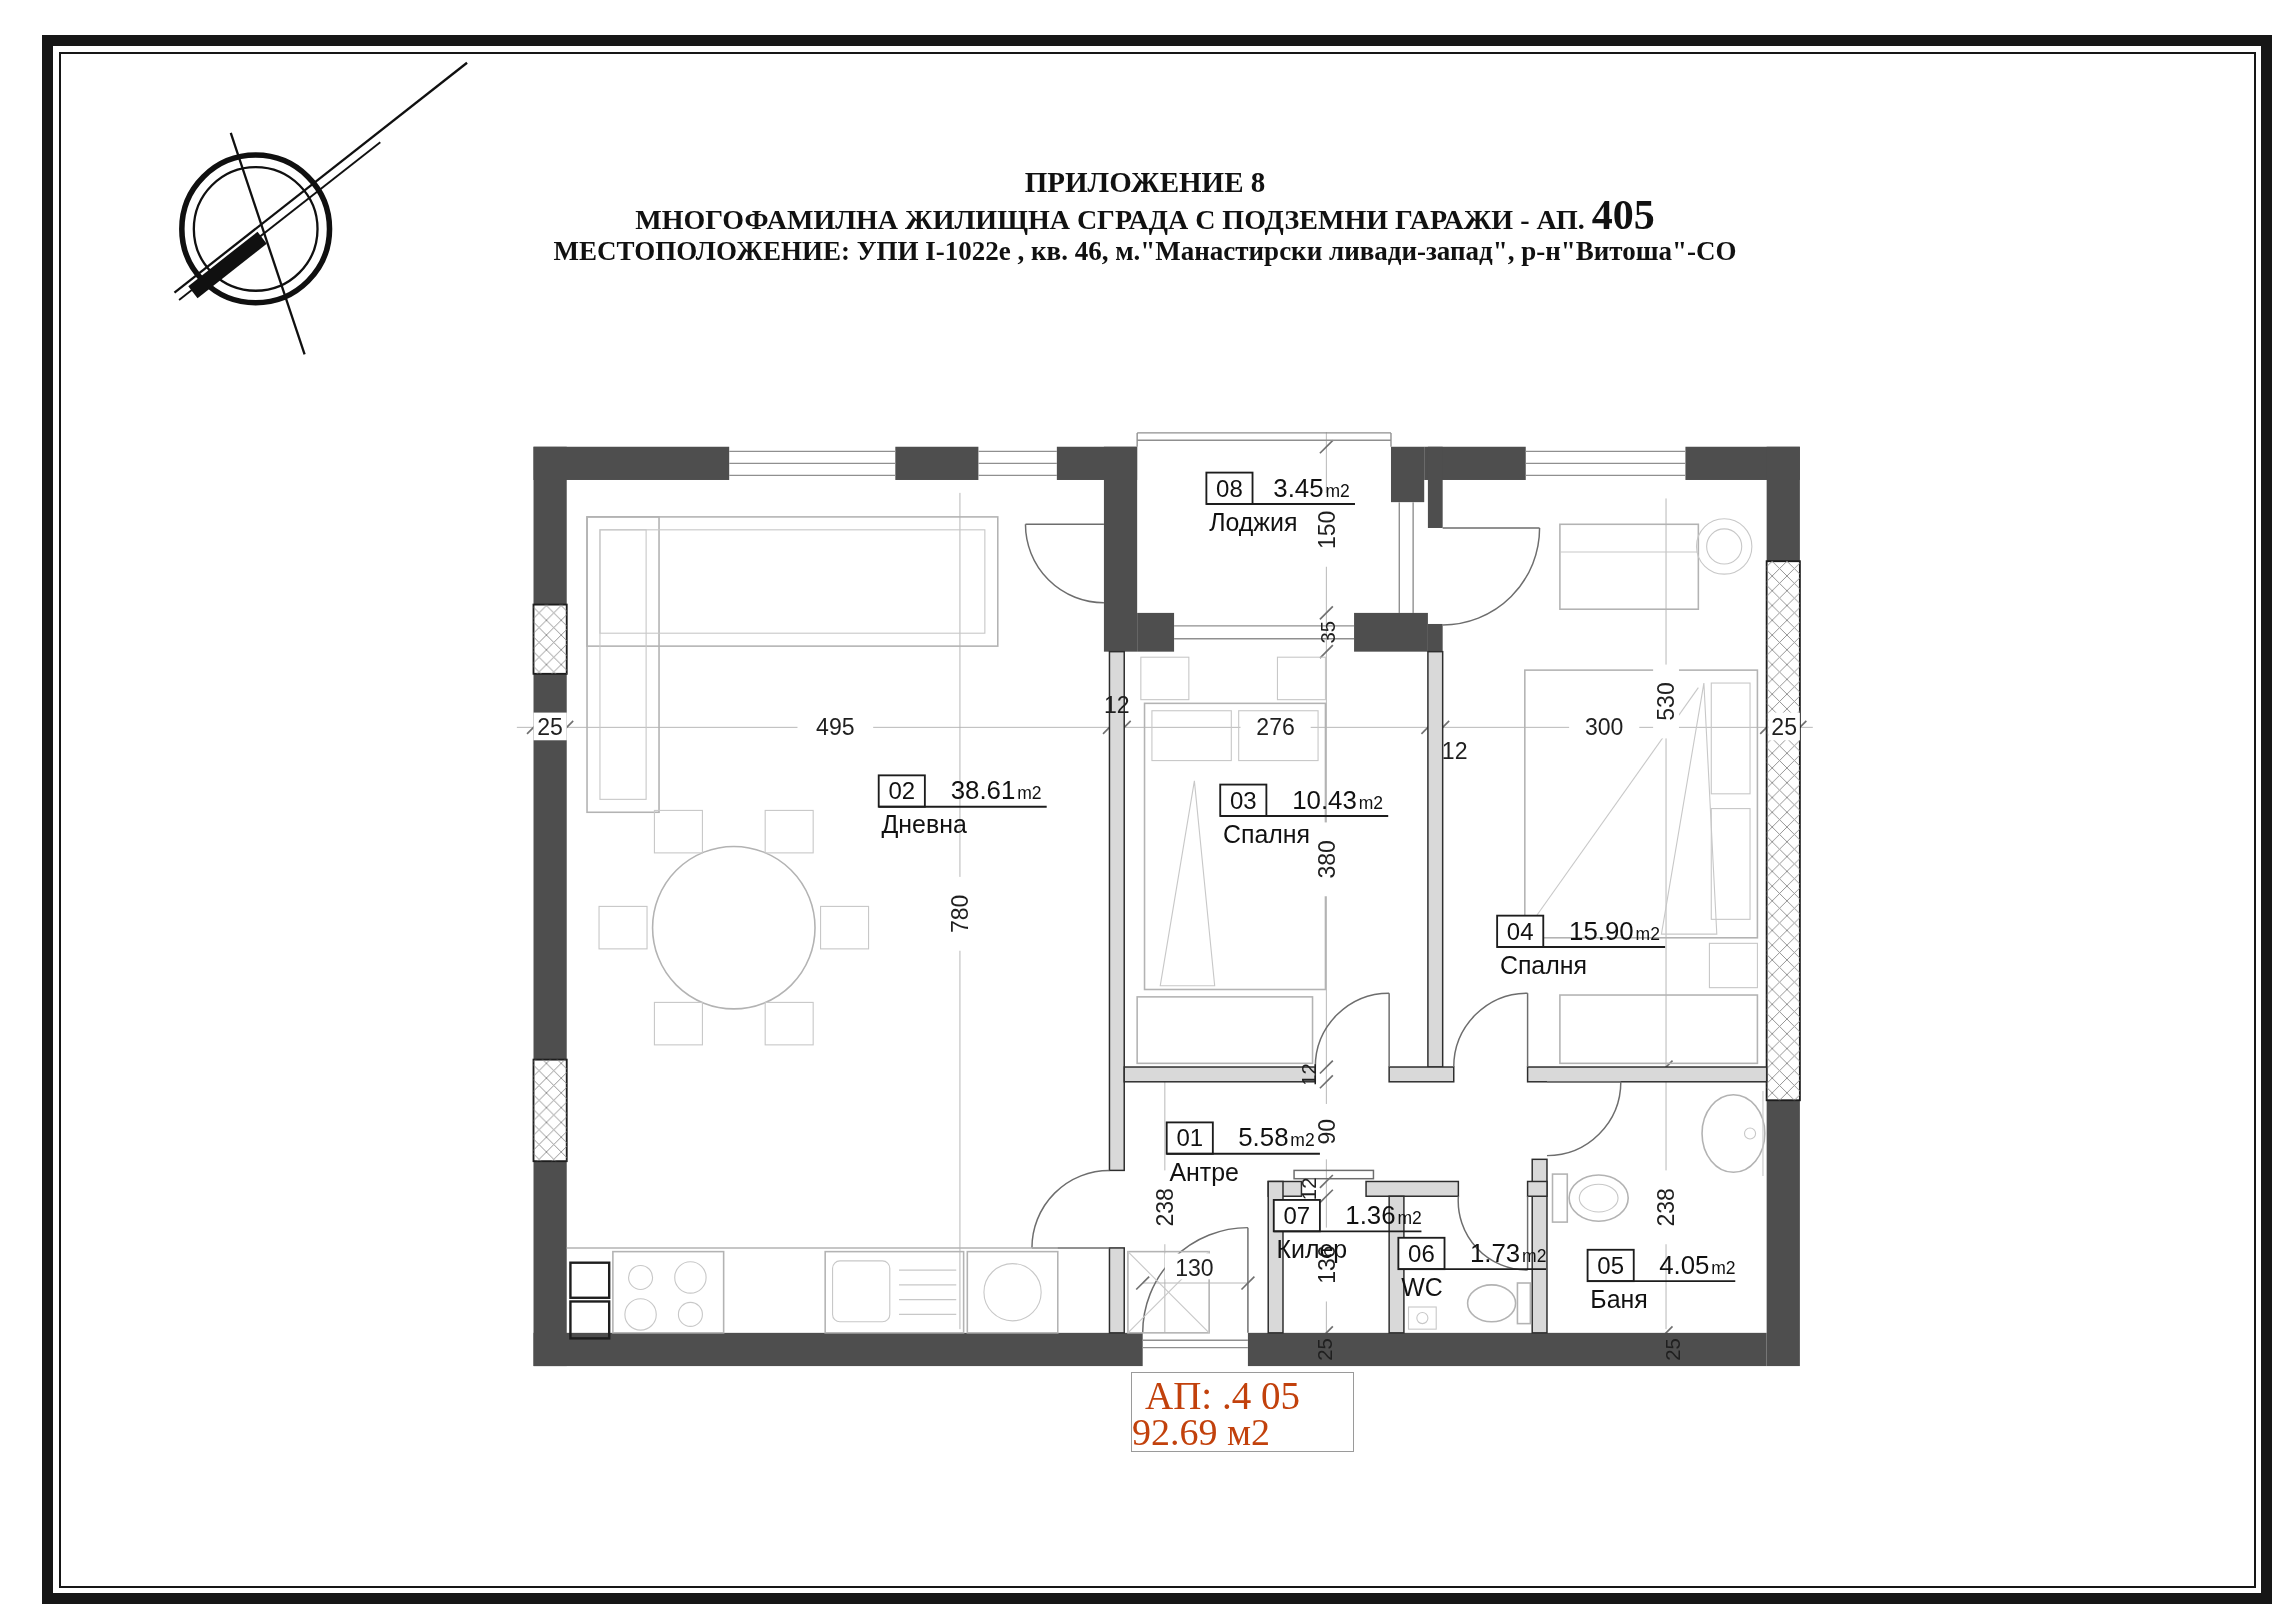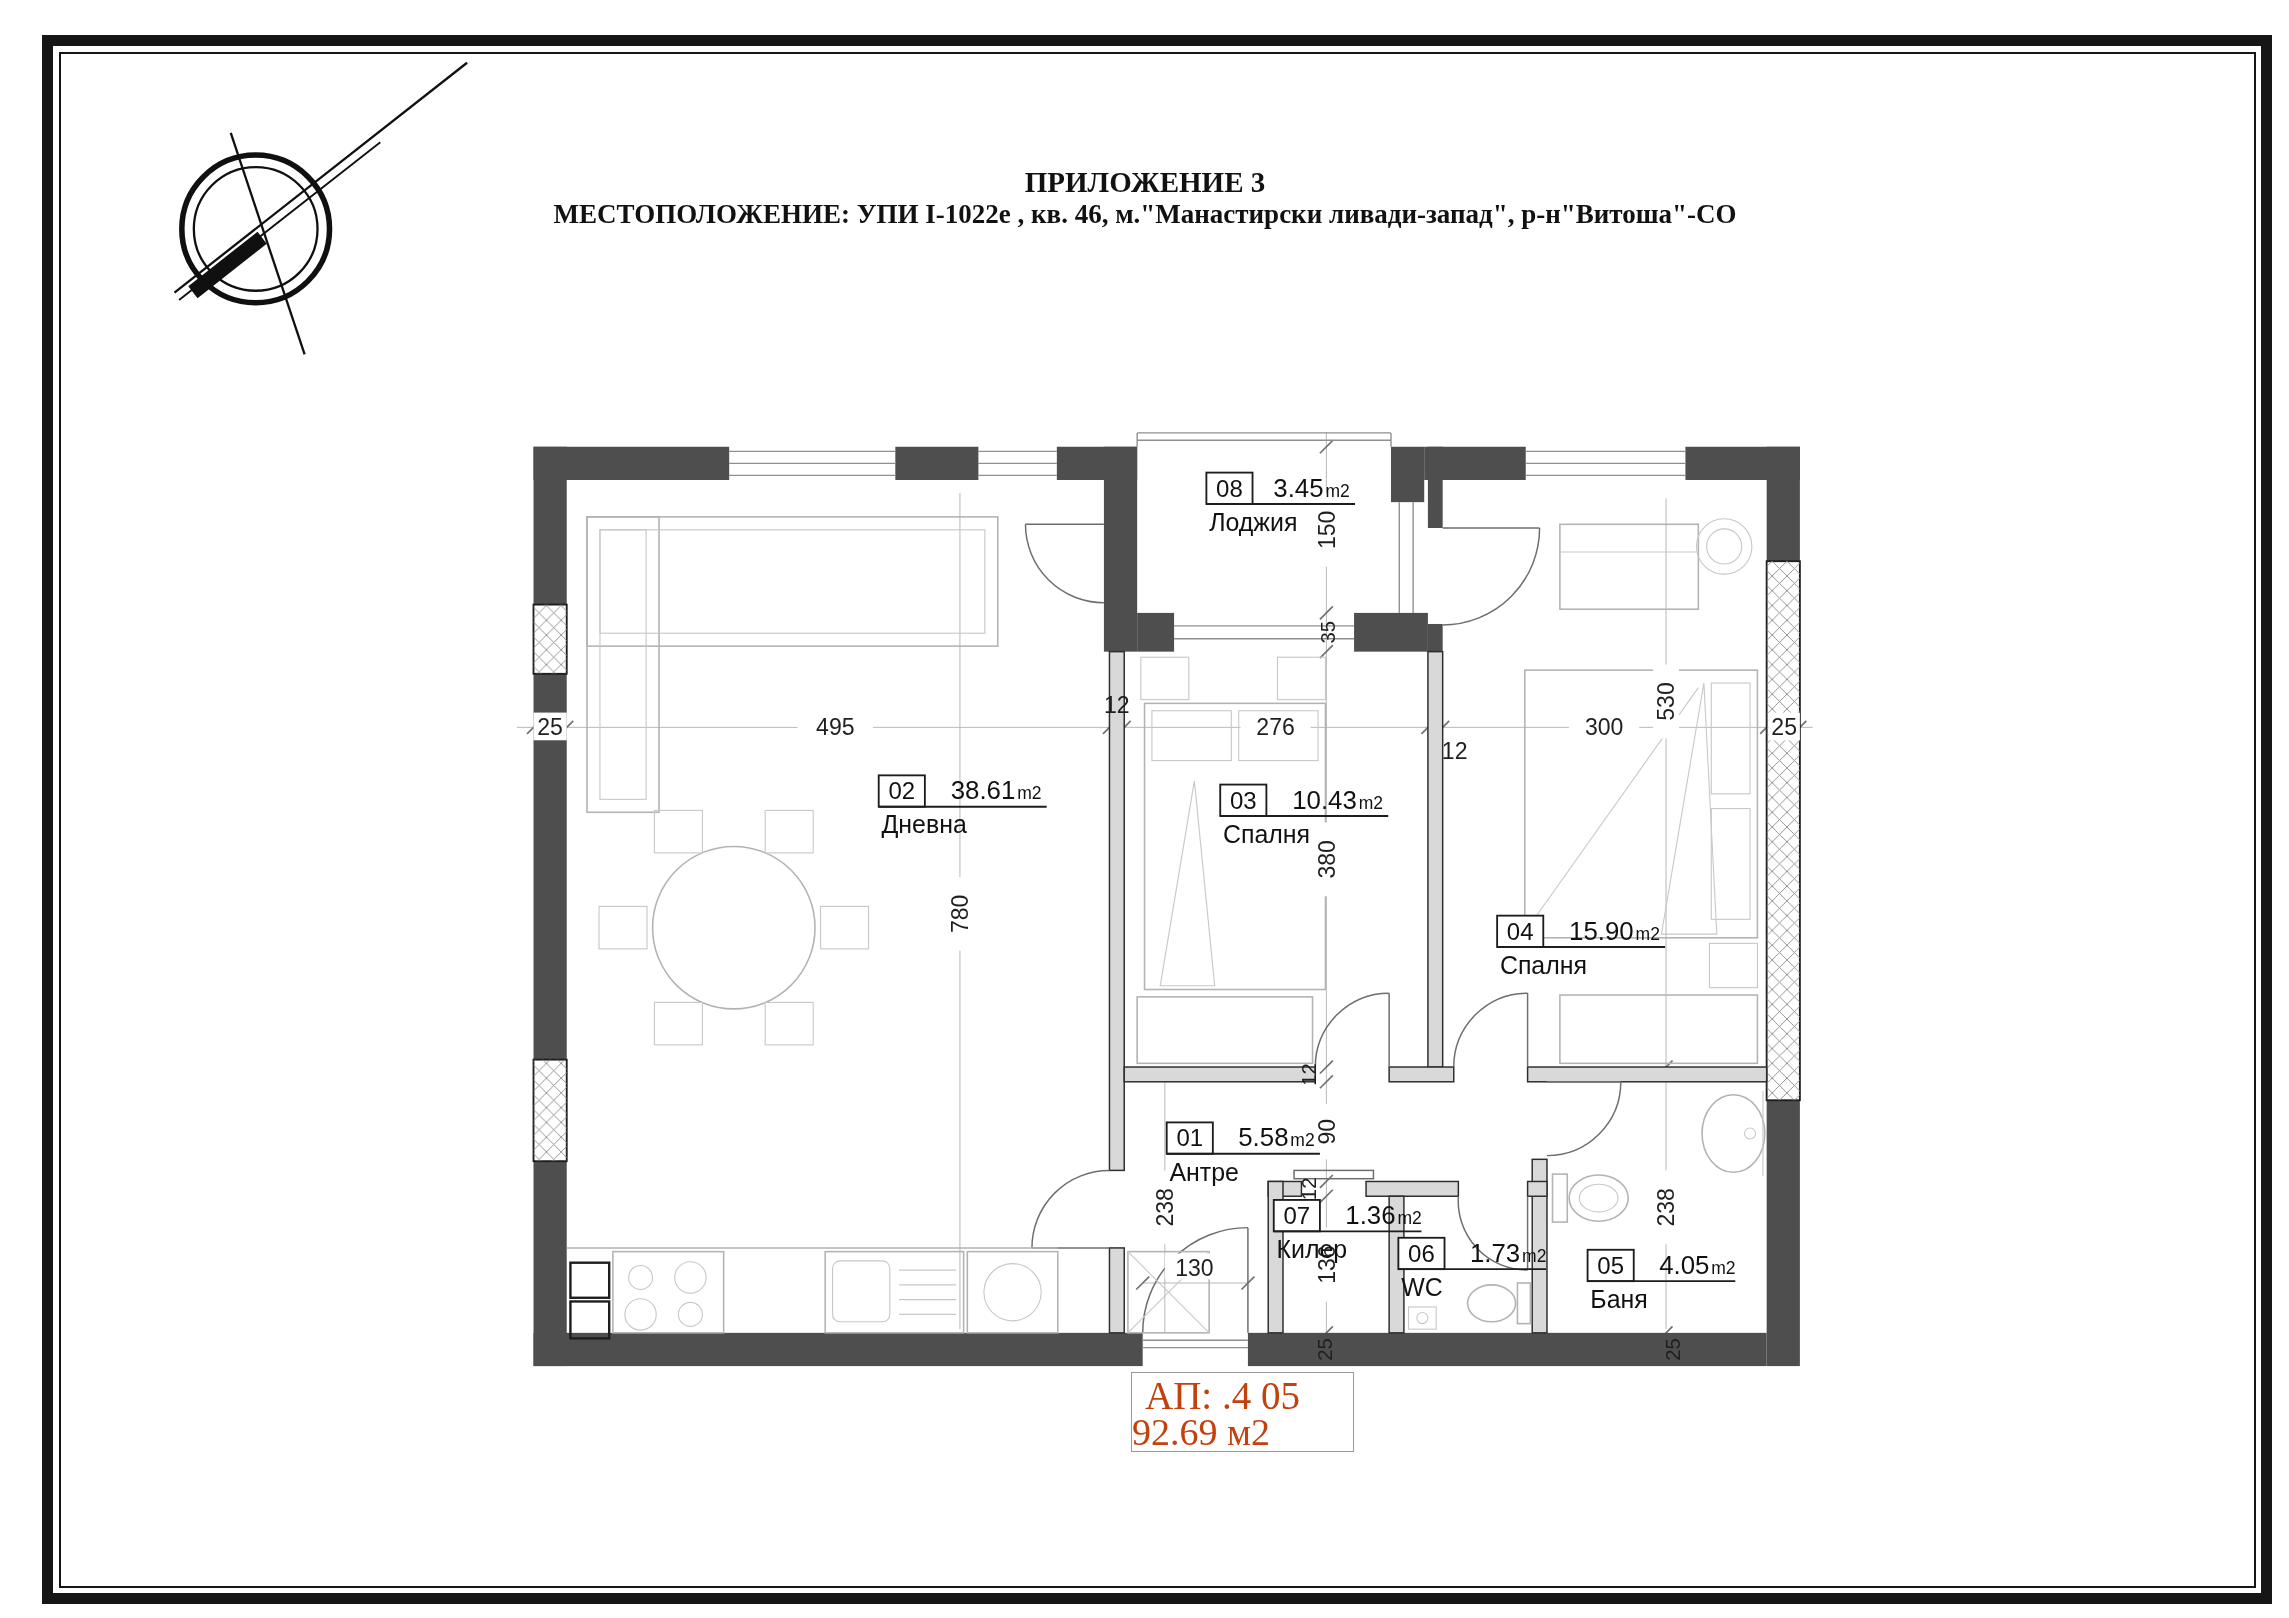--- a/index.html
+++ b/index.html
@@ -43,21 +43,22 @@
   .compass{stroke:#101010;fill:none;}
 </style>
 </head>
 <body>
 
 <div class="frame-outer">
   <div class="frame-inner"></div>
 </div>
 
 <div class="title-block">
-  <div class="title-l1">ПРИЛОЖЕНИЕ 3</div>
+  <div class="title-l1">ПРИЛОЖЕНИЕ 8</div>
+  <div class="title-l3"><span>МНОГОФАМИЛНА ЖИЛИЩНА СГРАДА С ПОДЗЕМНИ ГАРАЖИ - АП.</span> <span class="big-num">405</span></div>
   <div class="title-l4">МЕСТОПОЛОЖЕНИЕ: УПИ I-1022е , кв. 46, м."Манастирски ливади-запад", р-н"Витоша"-СО</div>
 </div>
 
 <svg class="plan" width="2290" height="1619" viewBox="0 0 2481 1754">
   <defs>
     <pattern id="xh" width="16" height="16" patternUnits="userSpaceOnUse">
       <path d="M0 16 L16 0 M0 0 L16 16" stroke="#8d8d8d" stroke-width="1" fill="none"></path>
     </pattern>
     <pattern id="zz" width="30" height="64" patternUnits="userSpaceOnUse">
       <path d="M3 60 L15 4 L27 60" stroke="#b6b6b6" stroke-width="1.4" fill="none"></path>

